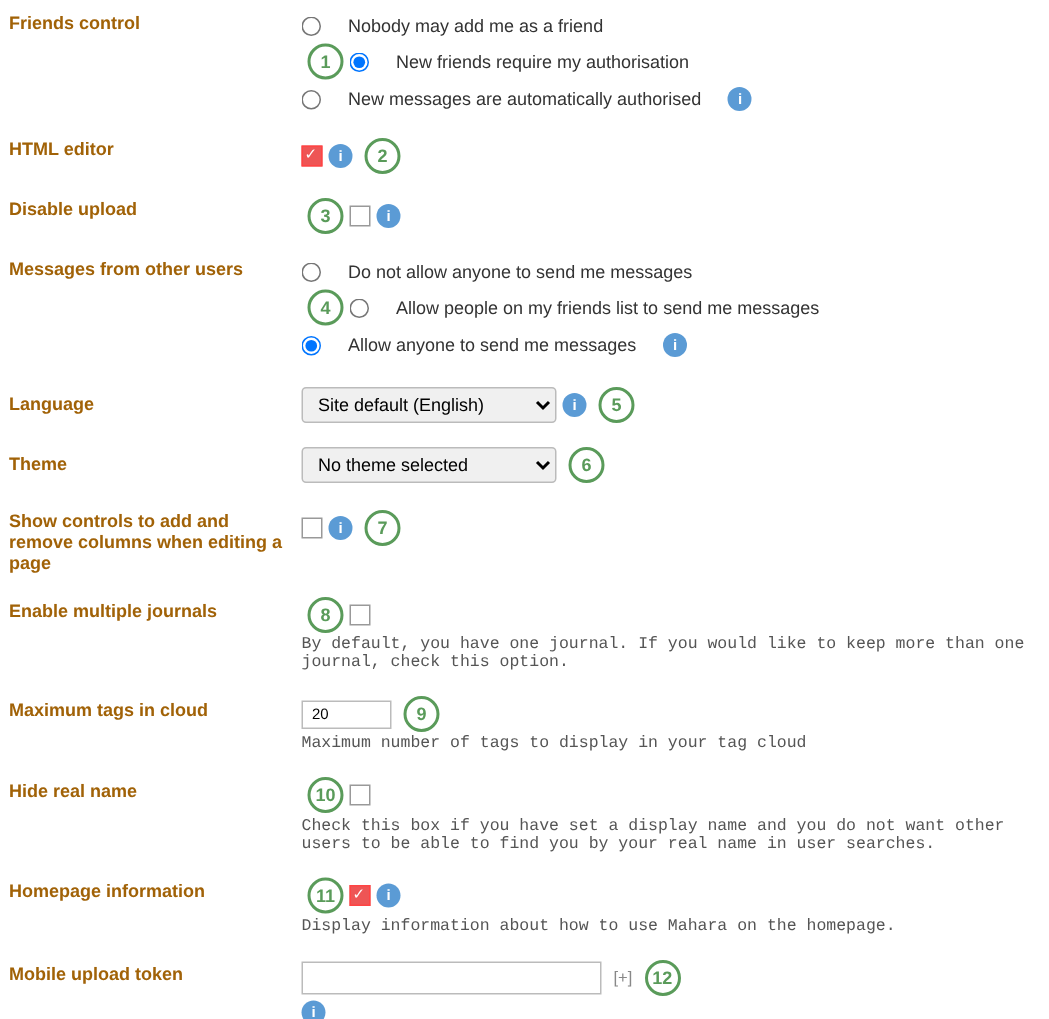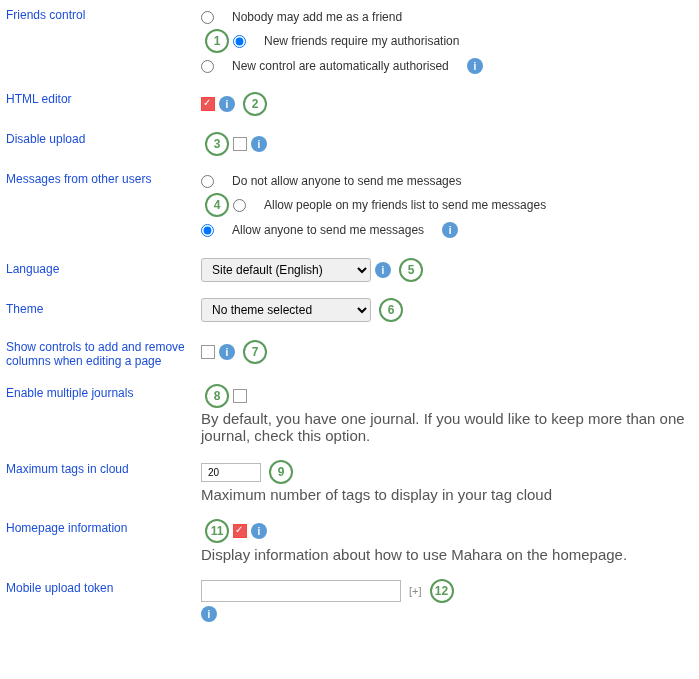--- a/index.html
+++ b/index.html
@@ -16,22 +16,22 @@
     }
     .settings-table tr {
       vertical-align: top;
     }
     .settings-table td {
       padding: 8px 6px;
       vertical-align: top;
     }
     .label-cell {
       width: 195px;
-      color: #1d4ed8;
-      font-weight: normal;
+      color: #a16207;
+      font-weight: bold;
       font-size: 12px;
       padding-top: 10px;
     }
     .control-cell {
       color: #333;
       font-size: 12px;
     }
     .radio-option {
       display: flex;
       align-items: center;
@@ -125,23 +125,24 @@
       margin-left: 4px;
     }
     .row-flex {
       display: flex;
       align-items: center;
       flex-wrap: wrap;
       gap: 4px;
     }
     .description-text {
       color: #555;
-      font-size: 15px;
+      font-size: 11px;
       margin-top: 2px;
       max-width: 480px;
+      font-family: Liberation Mono, monospace;
     }
   </style>
 </head>
 <body>
 
 <table class="settings-table">
 
   <tbody>
       <tr>
     <td class="label-cell">
@@ -155,21 +156,21 @@
         </div>
         <div class="row-flex">
           <span class="step-num">1</span>
           <div class="radio-option">
             <input type="radio" name="friends" checked="" style="">
             <span>New friends require my authorisation</span>
           </div>
         </div>
         <div class="radio-option">
           <input type="radio" name="friends" style="">
-          <span>New control are automatically authorised</span>
+          <span>New messages are automatically authorised</span>
           <span class="info-icon">i</span>
         </div>
       </div>
     </td>
   </tr>
 
   <tr>
     <td class="label-cell">
       <span>HTML editor</span>
     </td>
@@ -286,20 +287,34 @@
       <div class="row-flex">
         <input type="text" class="input-field" value="20" style="">
         <span class="step-num">9</span>
       </div>
       <div class="description-text">
         <span>Maximum number of tags to display in your tag cloud</span>
       </div>
     </td>
   </tr>
 
+  <tr>
+    <td class="label-cell" style="padding-top:10px;">
+      <span>Hide real name</span>
+    </td>
+    <td class="control-cell" style="padding-top:8px;">
+      <div class="row-flex">
+        <span class="step-num">10</span>
+        <input type="checkbox" class="checkbox-unchecked" style="">
+      </div>
+      <div class="description-text" style="max-width:490px; margin-top:3px;">
+        <span>Check this box if you have set a display name and you do not want other users to be able to find you by your real name in user searches.</span>
+      </div>
+    </td>
+  </tr>
 
   <tr>
     <td class="label-cell" style="padding-top:10px;">
       <span>Homepage information</span>
     </td>
     <td class="control-cell" style="padding-top:8px;">
       <div class="row-flex">
         <span class="step-num">11</span>
         <input type="checkbox" class="checkbox-checked" style="">
         <span class="info-icon">i</span>

